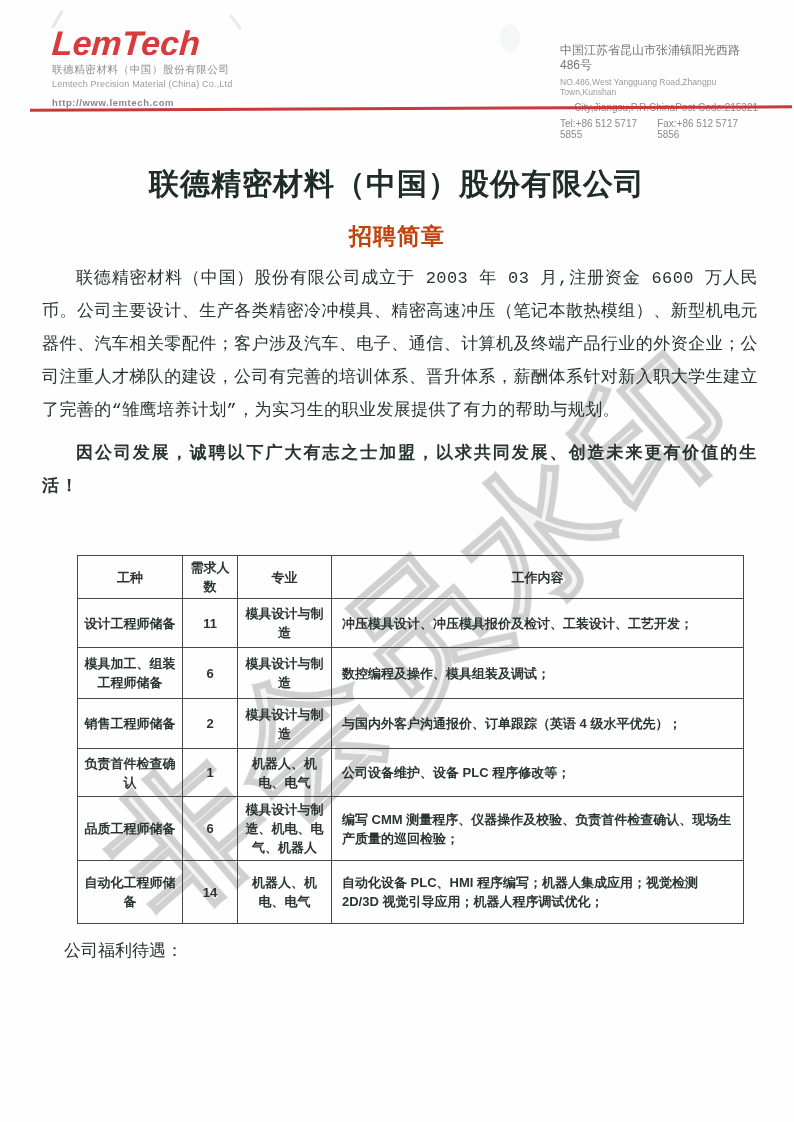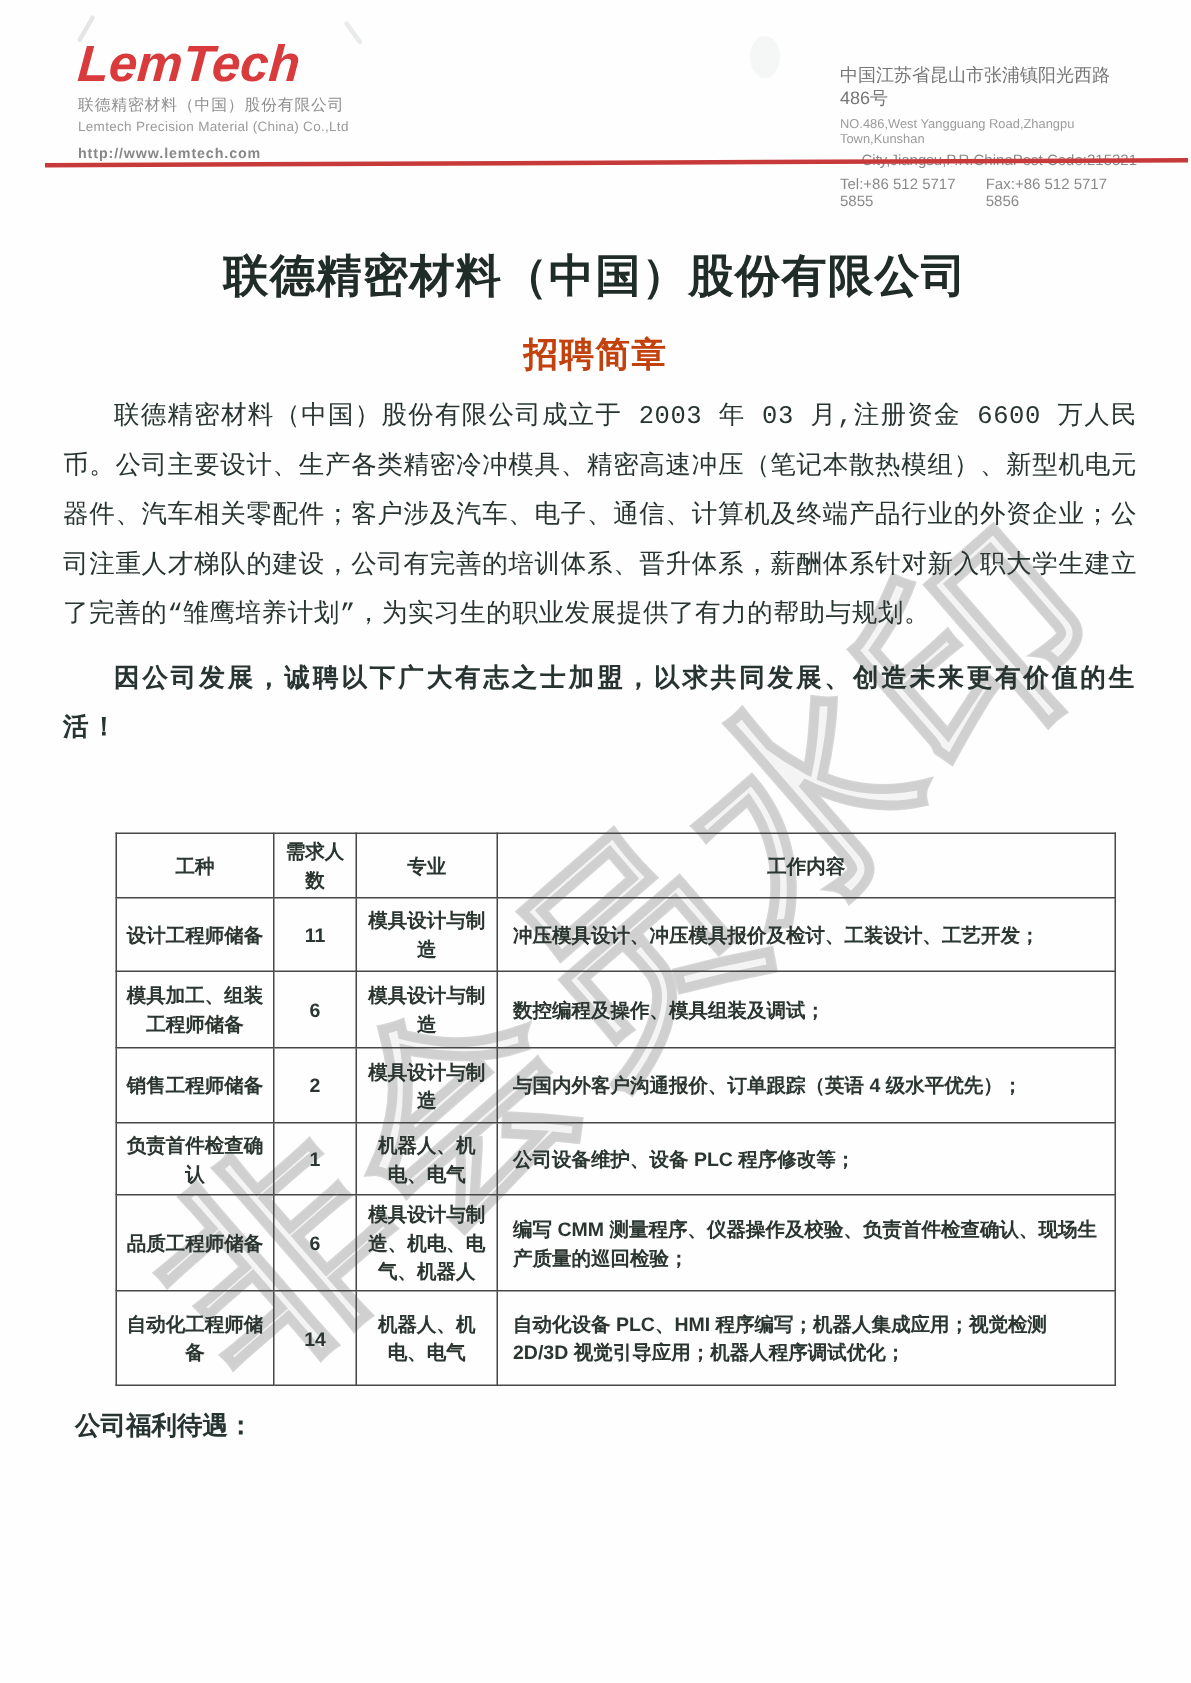--- a/index.html
+++ b/index.html
@@ -56,21 +56,21 @@
   .job-table tbody tr:nth-child(2){height:51px;}
   .job-table tbody tr:nth-child(3){height:50px;}
   .job-table tbody tr:nth-child(4){height:48px;}
   .job-table tbody tr:nth-child(5){height:64px;}
   .job-table tbody tr:nth-child(6){height:63px;}
   .c-duties{text-align:left !important;padding-left:10px !important;padding-right:5px !important;}
   
   .bottom{position:absolute;top:928px;left:50px;width:708px;font-size:17px;color:#273431;}
   .salary-para{margin:0;line-height:40px;text-align:justify;letter-spacing:.3px;}
   .salary-label{font-weight:bold;}
-  .welfare-title{margin:4px 0 0;font-weight:bold;line-height:37px;}
+  .welfare-title{margin:4px 14px 0;font-weight:normal;line-height:37px;}
   .welfare-item{margin:0;padding-left:48px;line-height:37px;}
 </style>
 </head>
 <body>
 
 <div class="page">
 
   <div class="watermark">非会员水印</div>
 
   <div class="art art1"></div>

